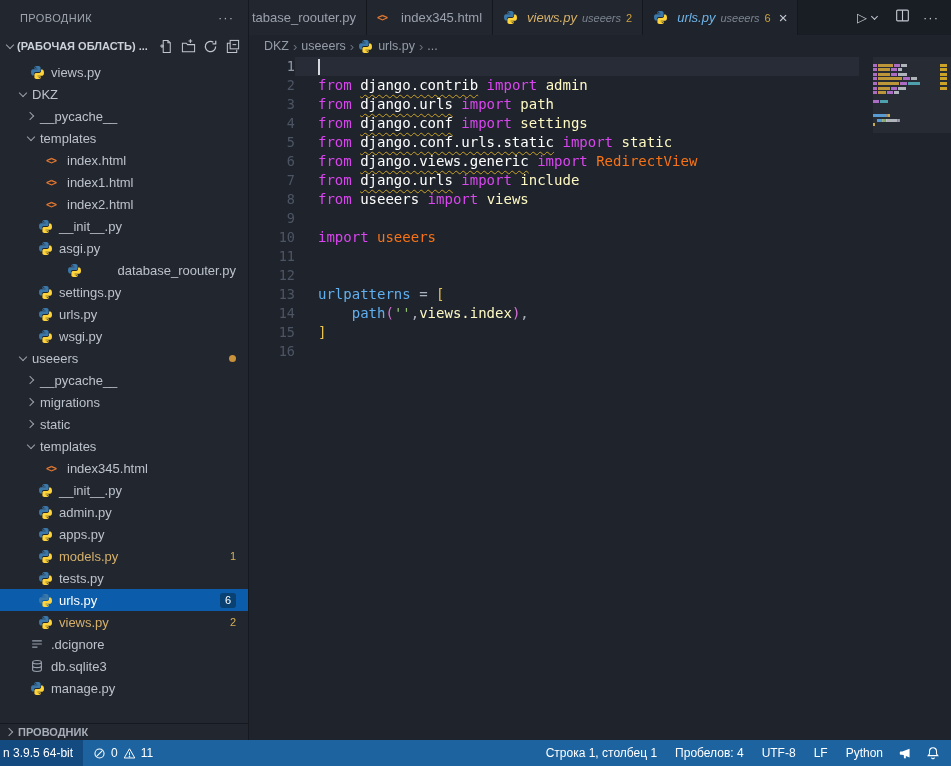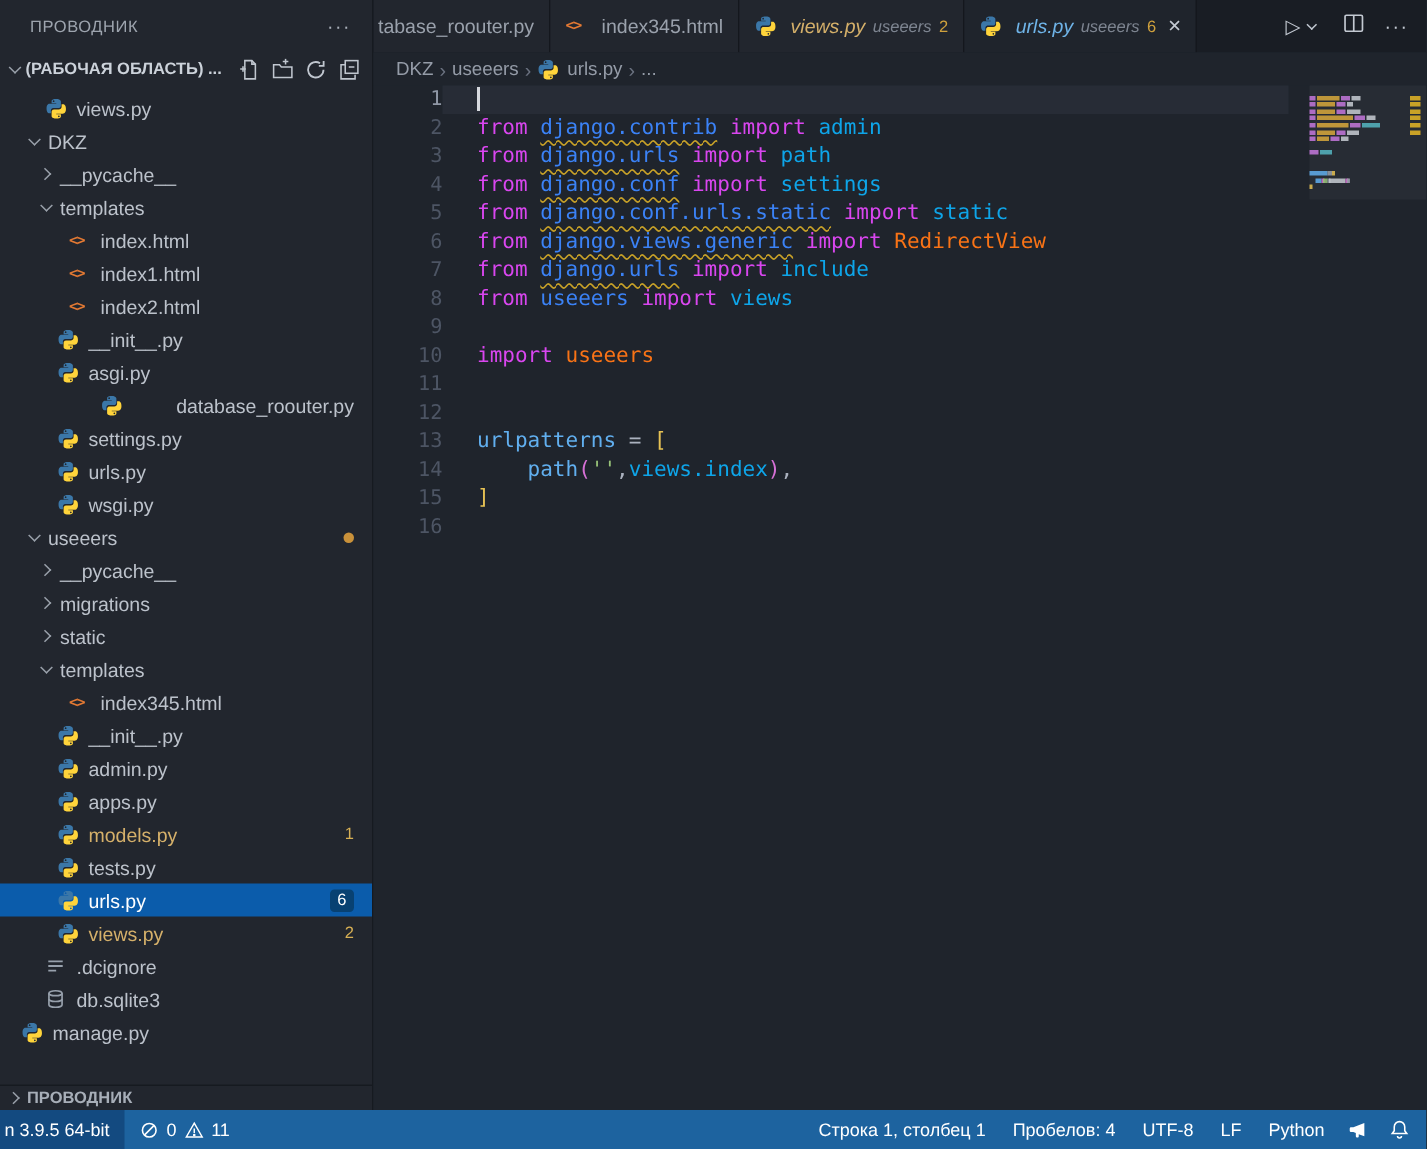--- a/index.html
+++ b/index.html
@@ -55,21 +55,21 @@
 .bc-sep{color:#6b7280;font-size:13px;}
 
 .code-wrap{flex:1;position:relative;background:#1f242c;font-family:"DejaVu Sans Mono",monospace;font-size:14px;}
 .cl{display:flex;height:19px;line-height:19px;}
 .ln{width:46px;text-align:right;color:#4d5564;flex:none;font-size:13.5px;}
 .cl.current .ln{color:#8f97a5;}
 .ct{flex:1;padding-left:23px;white-space:pre;margin-right:92px;}
 .cl.current .ct{background:#272c36;}
 .cursor{display:inline-block;width:1.5px;height:16px;background:#d6d9de;vertical-align:middle;margin-right:-1.5px;}
 .tok{white-space:pre;}
-.c-kw{color:#d946ef}.c-mod{color:#3b82f6}.c-id{color:#0ea5e9}.c-cls{color:#f97316}
+.c-kw{color:#d946ef}.c-mod{color:#ffffff}.c-id{color:#fef9c3}.c-cls{color:#f97316}
 .c-var{color:#61afef}.c-fn{color:#61afef}.c-str{color:#98c379}.c-b1{color:#e6c254}
 .c-b2{color:#d670d6}.c-pl{color:#abb2bf}
 .squig{text-decoration-line:underline;text-decoration-style:wavy;text-decoration-color:#c9a227;text-decoration-thickness:1px;text-underline-offset:4px;}
 .minimap{position:absolute;top:0;right:14px;width:64px;height:100%;}
 .mmb{position:absolute;height:3px;opacity:.85;}
 .ov-ruler{position:absolute;top:0;right:0;width:14px;height:100%;}
 .rmark{position:absolute;right:4px;width:7px;height:3px;background:#c9a227;}
 .mm-slider{position:absolute;top:0;right:0;width:78px;height:76px;background:rgba(255,255,255,.04);}
 
 .statusbar{height:26px;background:#1d639f;display:flex;align-items:center;color:#fff;font-size:12px;}
@@ -341,21 +341,21 @@
           <span class="chev-space"></span>
           <span class="ficon">
             <svg width="14" height="14" viewBox="0 0 16 16" fill="none" stroke="#97a0ac" stroke-width="1.3">
               <ellipse cx="8" cy="3.6" rx="5" ry="1.9"></ellipse>
               <path d="M3 3.6v8.8c0 1 2.2 1.9 5 1.9s5-.9 5-1.9V3.6"></path>
               <path d="M3 8c0 1 2.2 1.9 5 1.9S13 9 13 8"></path>
             </svg>
           </span>
           <span class="name">db.sqlite3</span>
         </div>
-        <div class="row" style="">
+        <div class="row" style="padding-left: 16px;">
           <span class="chev-space"></span>
           <span class="ficon">
             <svg width="15" height="15" viewBox="0 0 32 32">
               <path fill="#3b77a8" d="M15.9 2c-6.9 0-6.5 3-6.5 3v3.1h6.6v.9H6.7S2.2 8.5 2.2 15.5s3.9 6.8 3.9 6.8h2.3v-3.3s-.1-3.9 3.9-3.9h6.6s3.7.1 3.7-3.6V6s.6-4-6.7-4zm-3.6 2a1.2 1.2 0 1 1 0 2.4 1.2 1.2 0 0 1 0-2.4z"></path>
               <path fill="#ffd43b" d="M16.1 30c6.9 0 6.5-3 6.5-3v-3.1H16v-.9h9.3s4.5.5 4.5-6.5-3.9-6.8-3.9-6.8h-2.3V13s.1 3.9-3.9 3.9h-6.6s-3.7-.1-3.7 3.6V26s-.6 4 6.7 4zm3.6-2a1.2 1.2 0 1 1 0-2.4 1.2 1.2 0 0 1 0 2.4z"></path>
             </svg>
           </span>
           <span class="name">manage.py</span>
         </div>
       </div>

